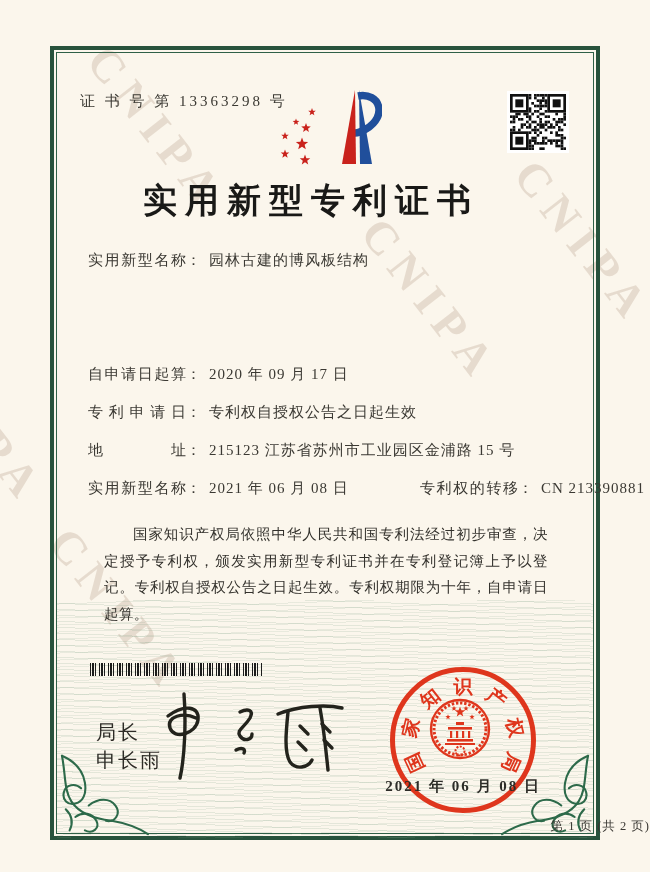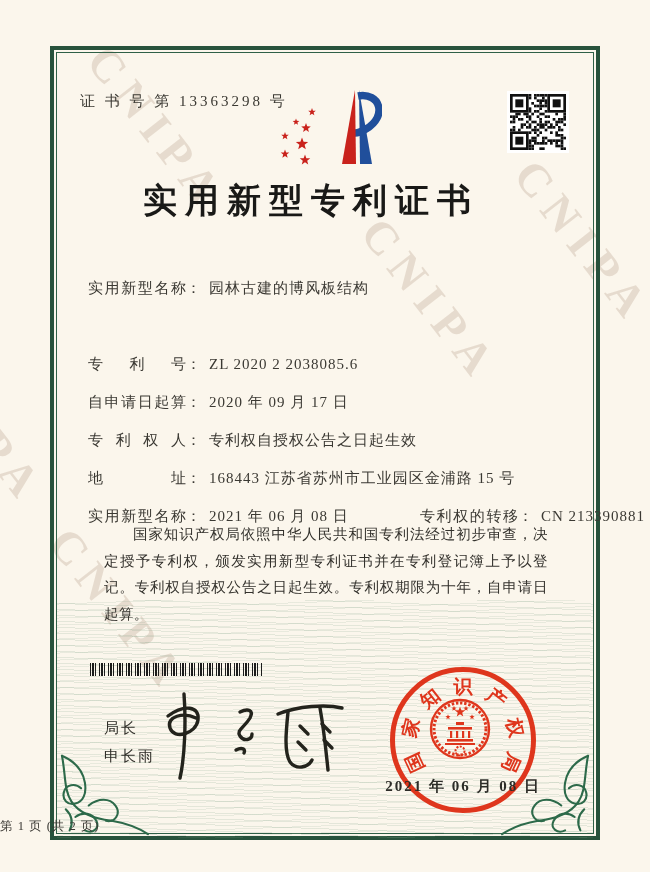--- a/index.html
+++ b/index.html
@@ -18,43 +18,43 @@
      background-image:
        repeating-linear-gradient(2deg,rgba(120,158,130,.18) 0 1px,transparent 1px 6px),
        repeating-linear-gradient(-2deg,rgba(120,158,130,.14) 0 1px,transparent 1px 7px);}
   .cert-no{position:absolute;left:80px;top:92px;font-size:15px;letter-spacing:3px;color:#3a3832;}
   #logo{position:absolute;left:272px;top:84px;}
   #qr{position:absolute;left:507px;top:91px;width:62px;height:62px;background:#fff;padding:3px;box-sizing:border-box;}
   .title{position:absolute;left:0;top:178px;width:622px;text-align:center;
          font-size:34px;font-weight:bold;letter-spacing:8px;color:#191917;}
   
   .frow{position:absolute;left:88px;font-size:15px;color:#3b3933;white-space:nowrap;}
-  .flabel{display:inline-block;width:98px;text-align:justify;text-align-last:justify;letter-spacing:0;margin-top:28px;}
+  .flabel{display:inline-block;width:98px;text-align:justify;text-align-last:justify;letter-spacing:0;}
   .fcolon{display:inline-block;margin-right:8px;}
   .fvalue{letter-spacing:1px;}
   .grant2{position:absolute;left:332px;top:0;}
   
   #paras{position:absolute;left:88px;top:505px;width:476px;font-size:14.5px;line-height:26.5px;
          text-align:justify;color:#33312c;letter-spacing:.4px;}
   #paras p{margin:16px;text-indent:2em;}
   
   #barcode{position:absolute;left:90px;top:663px;width:172px;height:13px;
     background-image:repeating-linear-gradient(90deg,#1c1c1c 0 1px,transparent 1px 2px,
       #1c1c1c 2px 4px,transparent 4px 5px,#1c1c1c 5px 5.7px,transparent 5.7px 9px);}
-  .signer{position:absolute;left:104px;font-size:15px;letter-spacing:2px;color:#2e2c27;}
+  .signer{position:absolute;left:96px;font-size:20px;letter-spacing:2px;color:#2e2c27;}
   #sig{position:absolute;left:140px;top:686px;}
   
   #seal{position:absolute;left:390px;top:667px;width:136px;height:136px;border-radius:50%;
         border:5px solid #de2c12;box-sizing:content-box;opacity:.95;}
   .seal-char{position:absolute;left:50%;top:50%;width:22px;height:22px;margin:-11px 0 0 -11px;
         text-align:center;font-size:19px;font-weight:bold;color:#de2c12;line-height:22px;}
   #seal-date{position:absolute;left:-12px;right:-12px;top:105px;text-align:center;
         font-size:15px;font-weight:bold;letter-spacing:2px;color:#22221e;}
   .flourish{position:absolute;}
-  .footer{position:absolute;left:0;top:818px;width:650px;text-align:left;font-size:12.5px;
+  .footer{position:absolute;left:0;top:818px;width:650px;text-align:right;font-size:12.5px;
           letter-spacing:1px;color:#3a3833;}
 </style>
 </head>
 <body>
 
 <div id="page">
 
   <span class="wm" style="left:118px;top:36px">CNIPA</span>
   <span class="wm" style="left:392px;top:208px">CNIPA</span>
   <span class="wm" style="left:-62px;top:330px">CNIPA</span>
@@ -234,31 +234,28 @@
         <rect x="0" y="37.33333333333333" width="18.666666666666664" height="18.666666666666664"></rect>
     <rect x="2.6666666666666665" y="40" width="13.333333333333332" height="13.333333333333332" fill="#fff"></rect>
     <rect x="5.333333333333333" y="42.666666666666664" width="8" height="8" fill="#111"></rect>
       </svg></div>
 
   <div class="title">实用新型专利证书</div>
 
   <div class="frow" style="top:251px">
     <span class="flabel">实用新型名称</span><span class="fcolon">：</span><span class="fvalue">园林古建的博风板结构</span>
   </div>
-  <div class="frow" style="top:327px">
-    <span class="flabel">专利号</span><span class="fcolon">：</span><span class="fvalue">ZL 2020 2 2038085.6</span>
-  </div>
   <div class="frow" style="top:365px">
     <span class="flabel">自申请日起算</span><span class="fcolon">：</span><span class="fvalue">2020 年 09 月 17 日</span>
   </div>
   <div class="frow" style="top:403px">
-    <span class="flabel">专利权人</span><span class="fcolon">：</span><span class="fvalue">专利权自授权公告之日起生效</span>
+    <span class="flabel">专利申请日</span><span class="fcolon">：</span><span class="fvalue">专利权自授权公告之日起生效</span>
   </div>
   <div class="frow" style="top:441px">
-    <span class="flabel">地址</span><span class="fcolon">：</span><span class="fvalue">168443 江苏省苏州市工业园区金浦路 15 号</span>
+    <span class="flabel">地址</span><span class="fcolon">：</span><span class="fvalue">215123 江苏省苏州市工业园区金浦路 15 号</span>
   </div>
   <div class="frow" style="top:479px;right:86px;left:88px">
     <span>
       <span class="flabel">实用新型名称</span><span class="fcolon">：</span><span class="fvalue">2021 年 06 月 08 日</span>
     </span>
     <span class="grant2">
       <span class="flabel">专利权的转移</span><span class="fcolon">：</span><span class="fvalue">CN 213390881 U</span>
     </span>
   </div>
 

